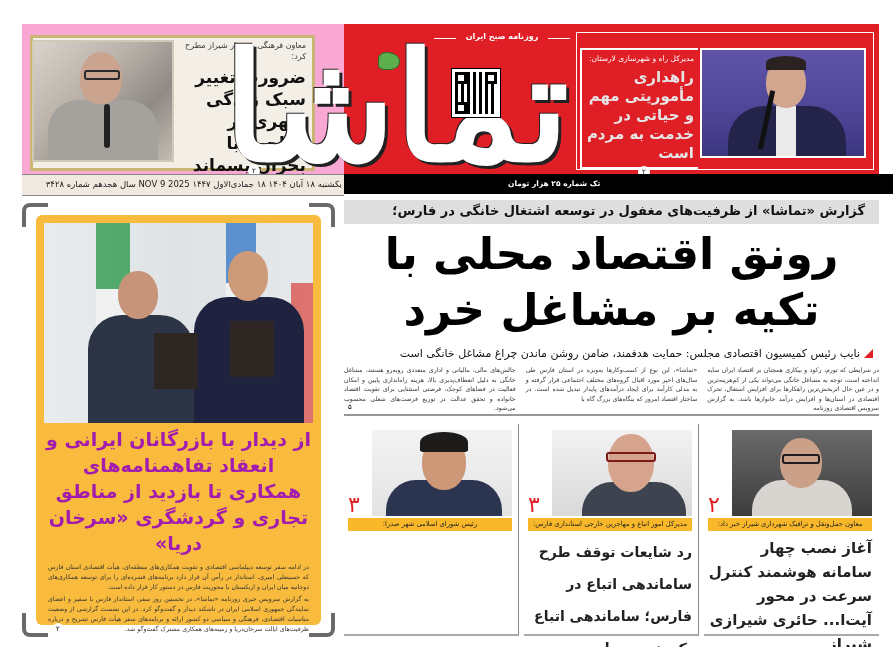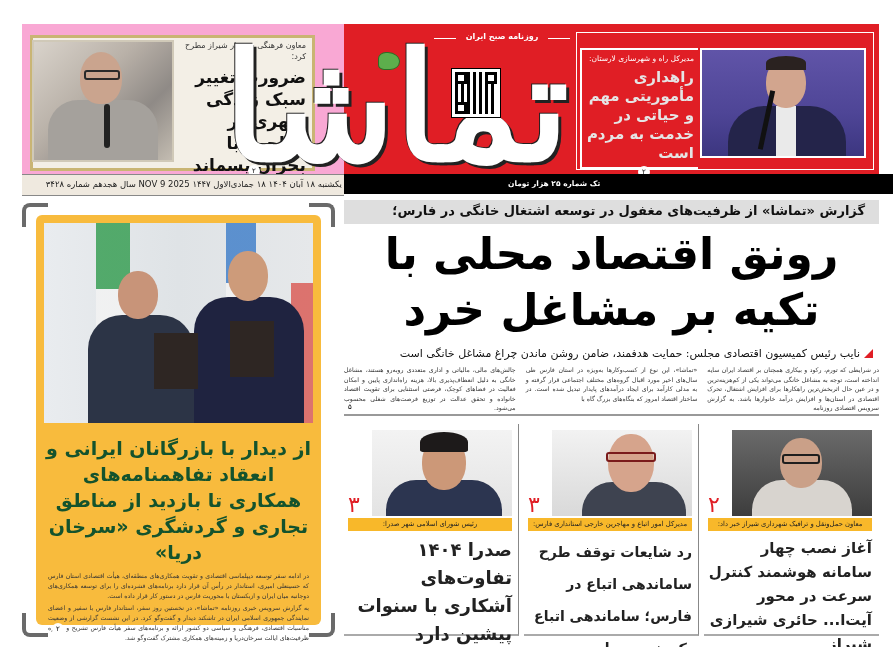--- a/index.html
+++ b/index.html
@@ -66,21 +66,21 @@
   .man1 { position: absolute; left: 44px; top: 48px; width: 106px; height: 160px; }
   .man1 .h { position: absolute; left: 30px; top: 0; width: 40px; height: 48px; border-radius: 48%; background: #c89479; }
   .man1 .b { position: absolute; left: 0; top: 44px; width: 106px; height: 120px; border-radius: 34px 34px 0 0; background: #2c3446; }
   .man2 { position: absolute; left: 150px; top: 28px; width: 110px; height: 180px; }
   .man2 .h { position: absolute; left: 34px; top: 0; width: 40px; height: 50px; border-radius: 48%; background: #cd9b7a; }
   .man2 .b { position: absolute; left: 0; top: 46px; width: 110px; height: 140px; border-radius: 34px 34px 0 0; background: #1f2340; }
   .folder1 { position: absolute; left: 110px; top: 110px; width: 44px; height: 56px; background: #2e2623; }
   .folder2 { position: absolute; left: 186px; top: 98px; width: 44px; height: 56px; background: #2e2623; }
   .feature-text { position: absolute; left: 8px; top: 208px; width: 269px; text-align: center; direction: rtl; }
   .feature-kicker { font-size: 11px; font-weight: bold; color: #111; margin-top: 4px; }
-  .feature-title { font-size: 19px; font-weight: bold; line-height: 26px; color: #14532d; margin-top: 12px; }
+  .feature-title { font-size: 19px; font-weight: bold; line-height: 26px; color: #a21caf; margin-top: 3px; }
   .feature-body { text-align: justify; direction: rtl; font-size: 6.2px; line-height: 10px; color: #333; margin-top: 6px; padding: 0 4px; }
   .feature-body p + p { margin-top: 2px; }
 
   
   .main { position: absolute; left: 344px; top: 200px; width: 535px; height: 216px; }
   .main-kicker-bar { position: absolute; left: 0; top: 0; width: 535px; height: 24px; background: #dedede; }
   .main-kicker { position: absolute; right: 14px; top: 3px; font-size: 13px; font-weight: bold; color: #111; direction: rtl; }
   .main-title { position: absolute; left: 0; top: 26px; width: 535px; text-align: center; direction: rtl; font-size: 44px; font-weight: bold; line-height: 56px; color: #000; letter-spacing: -1px; }
   .main-sub { position: absolute; right: 6px; top: 147px; font-size: 11px; color: #111; direction: rtl; white-space: nowrap; }
   .main-sub .tri { display: inline-block; width: 0; height: 0; border-left: 9px solid transparent; border-bottom: 9px solid #e01e25; margin-left: 4px; vertical-align: -1px; }
@@ -245,17 +245,16 @@
     <div class="card c3" style="left:0;">
       <div class="card-photo p-white2">
         <div class="person" style="left:0;top:0;width:140px;height:86px;">
           <div class="b" style="left:14px;top:50px;width:116px;height:40px;background:#2c3550;"></div>
           <div class="h" style="left:50px;top:6px;width:44px;height:54px;background:#cc9878;"></div>
           <div class="h" style="left:48px;top:2px;width:48px;height:20px;background:#1d1a1a;border-radius:50% 50% 10% 10%;"></div>
         </div>
       </div>
       <div class="card-num">۳</div>
       <div class="card-kicker">رئیس شورای اسلامی شهر صدرا:</div>
-      <div class="card-title">صدرا ۱۴۰۴ تفاوت‌های آشکاری با سنوات پیشین دارد</div>
     </div>
   </div>
 
 </div>
 
 </body></html>

